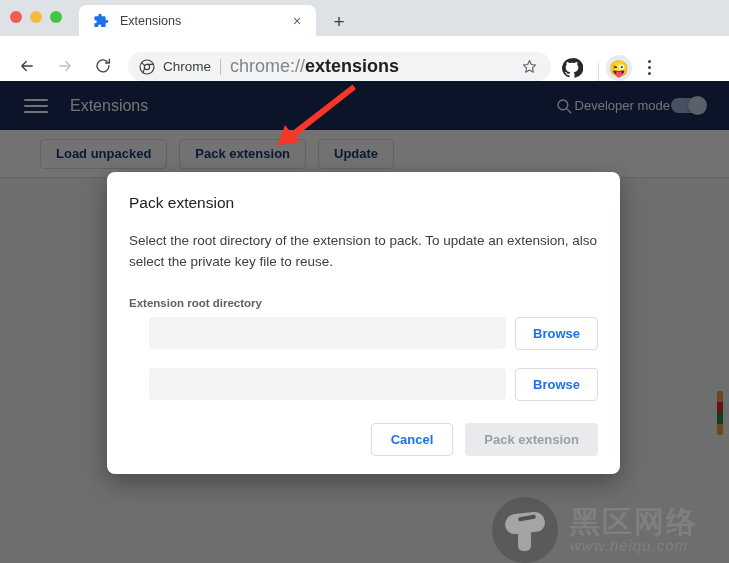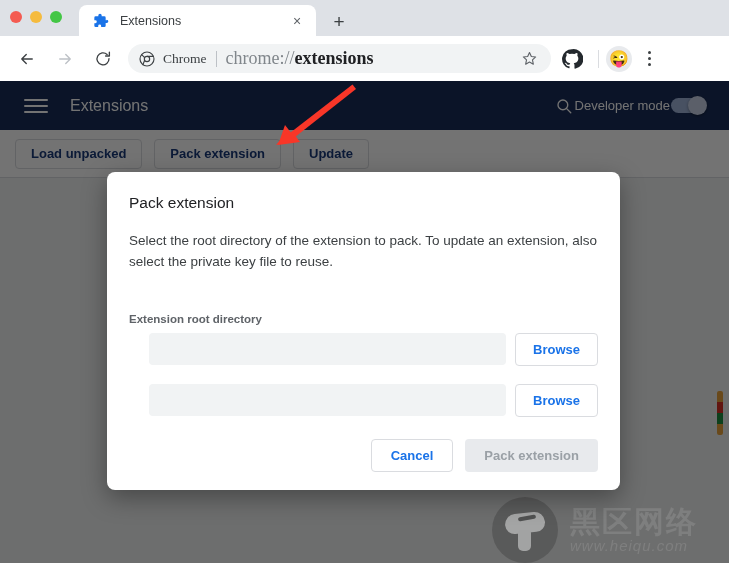--- a/index.html
+++ b/index.html
@@ -92,22 +92,21 @@
     line-height: 1;
     font-weight: 300;
   }
 
   .navbar {
     position: absolute;
     left: 0; top: 36px;
     width: 670px; height: 45px;
     background: #ffffff;
     display: flex;
-    align-items: center;
-    font-family: Liberation Serif, serif;
+    align-items: flex-end;
   }
   .nav-btn {
     width: 30px; height: 30px;
     margin-left: 8px;
     display: flex;
     align-items: center;
     justify-content: center;
     border-radius: 50%;
     color: #3c4043;
     font-size: 17px;
@@ -278,21 +277,21 @@
   }
 
   .ext-toolbar {
     position: absolute;
     left: 0; top: 49px;
     width: 729px; height: 48px;
     background: #ffffff;
     border-bottom: 1px solid #dadce0;
     display: flex;
     align-items: center;
-    padding-left: 15px;
+    padding-left: 40px;
     gap: 12px;
   }
   .tb-btn {
     height: 30px;
     padding: 0 15px;
     background: #ffffff;
     border: 1px solid #dadce0;
     border-radius: 4px;
     color: #1a3a7a;
     font-size: 13px;
@@ -417,21 +416,21 @@
   }
   .dialog-title {
     font-size: 15.5px;
     color: #202124;
     margin-bottom: 19px;
   }
   .dialog-desc {
     font-size: 13.5px;
     color: #3c4043;
     line-height: 1.55;
-    margin-bottom: 40px;
+    margin-bottom: 24px;
   }
   .field-label {
     font-size: 11.5px;
     font-weight: bold;
     color: #5f6368;
     margin-bottom: 8px;
   }
   .field-row {
     display: flex;
     align-items: center;

